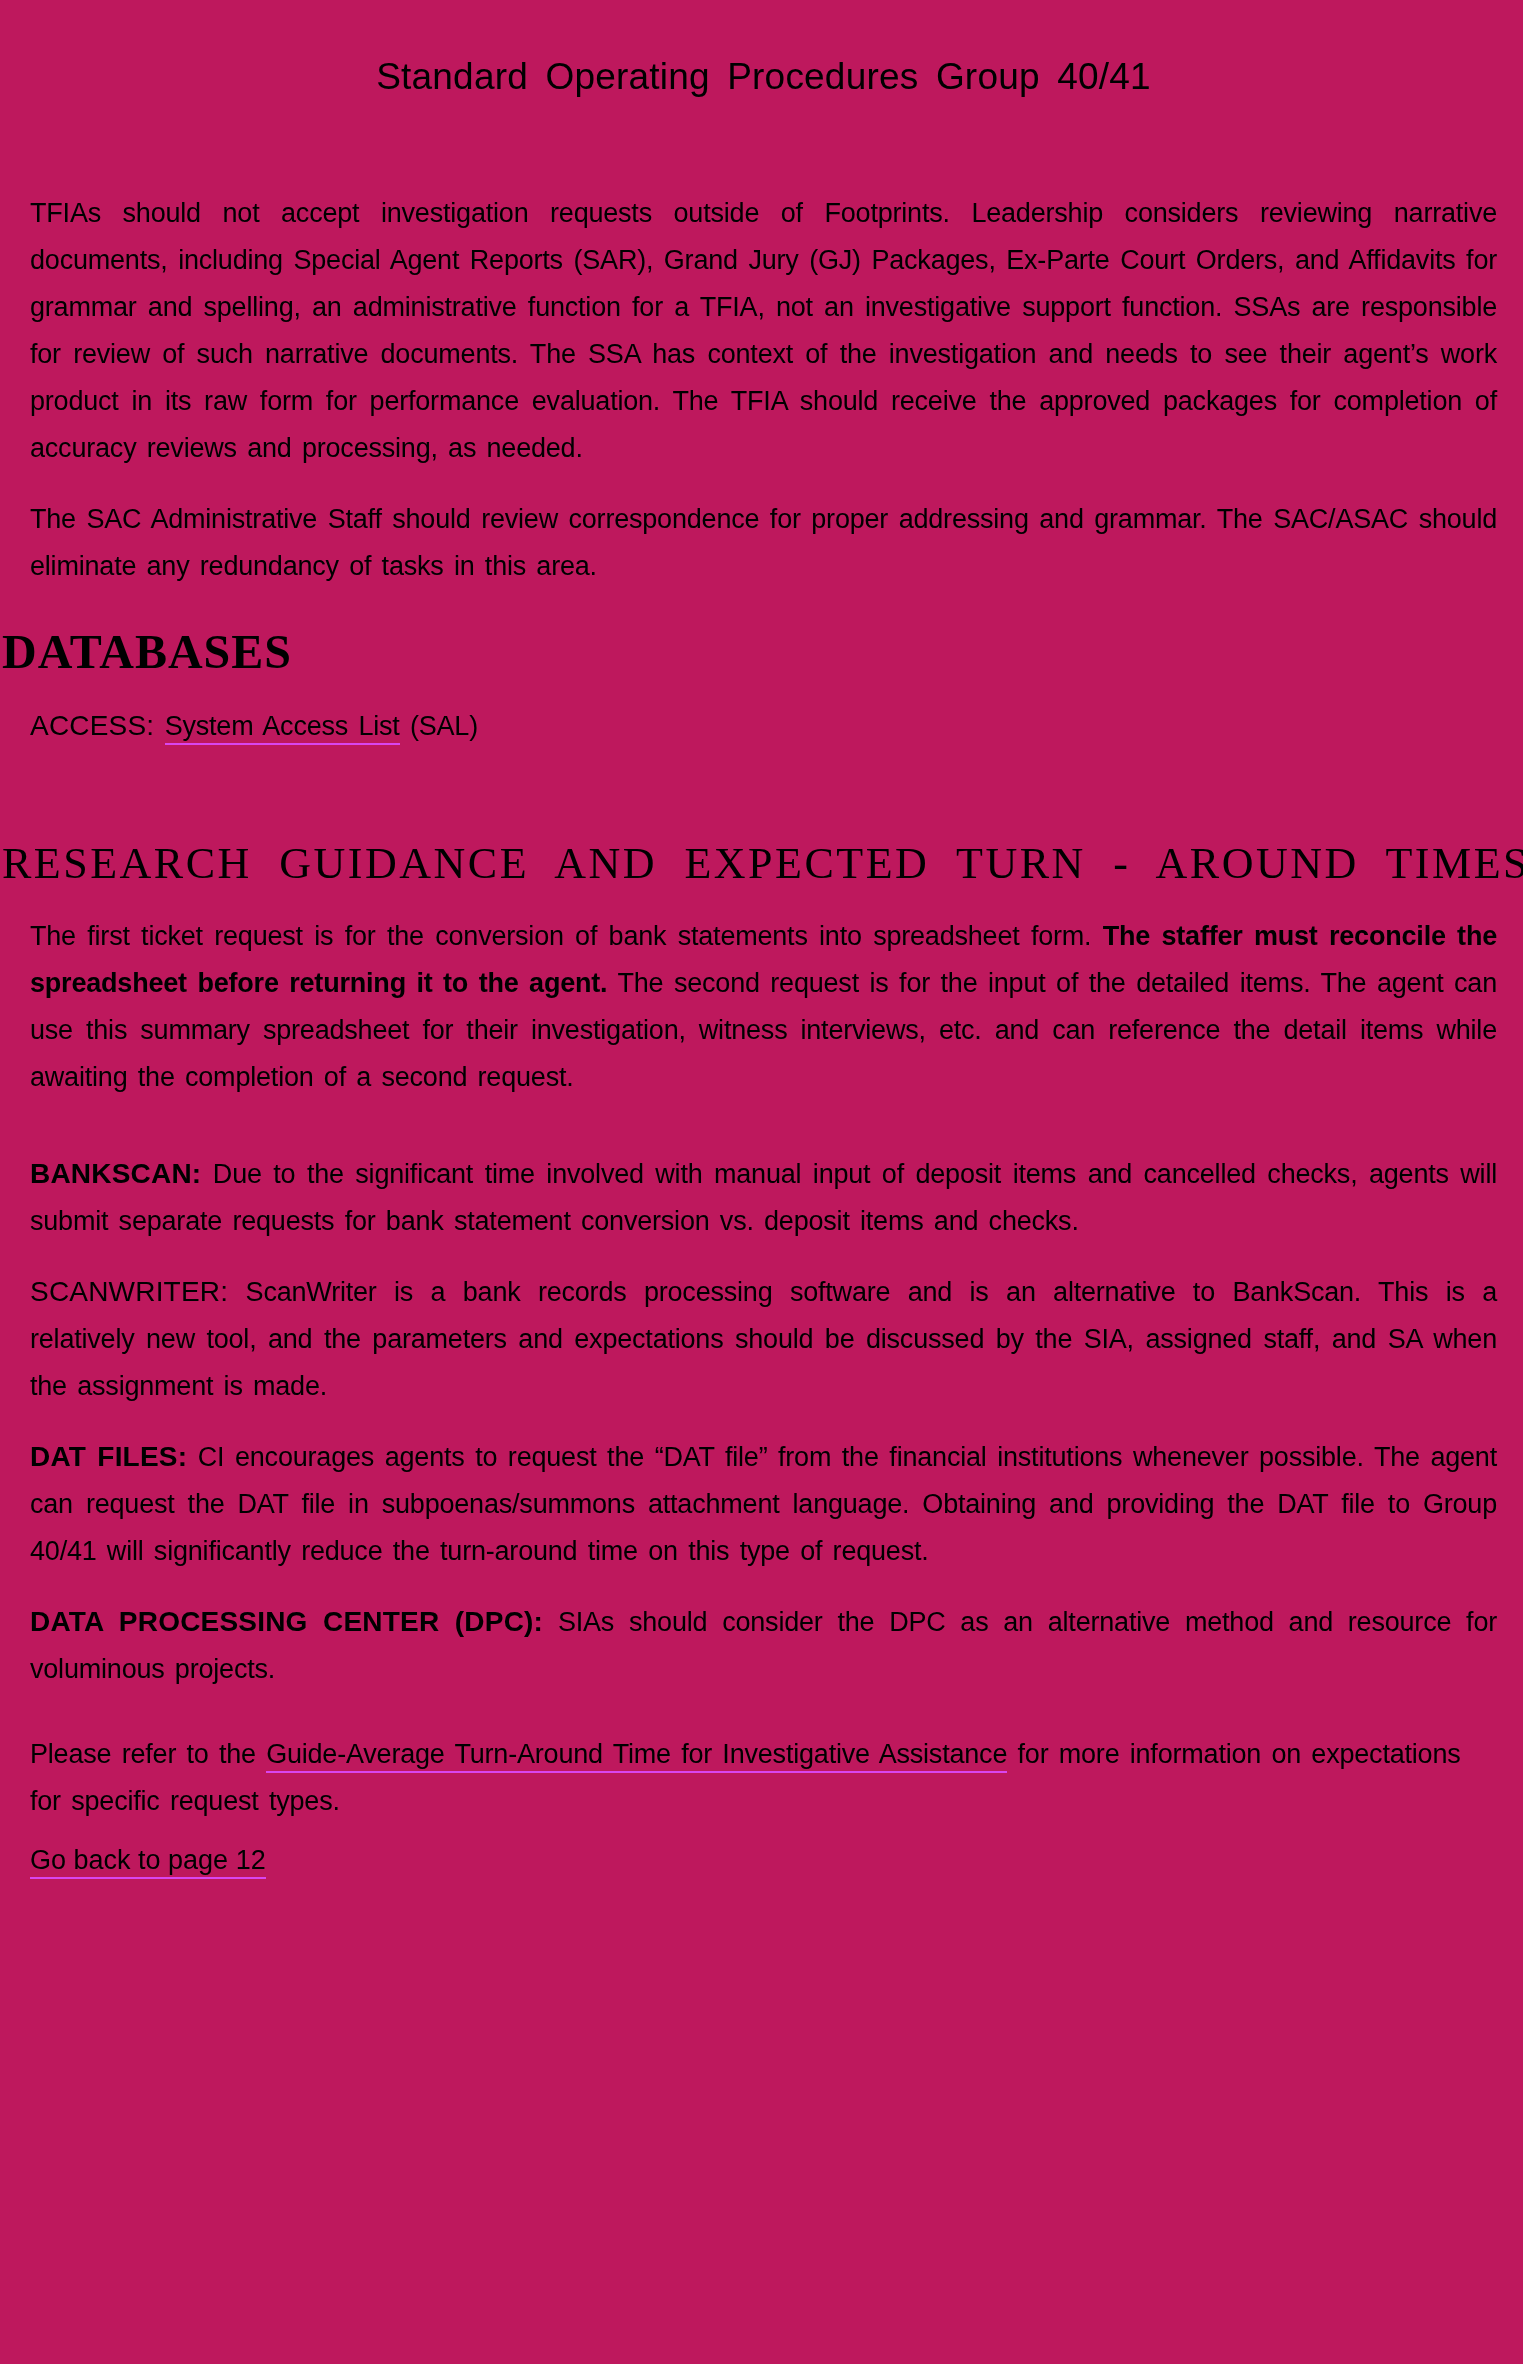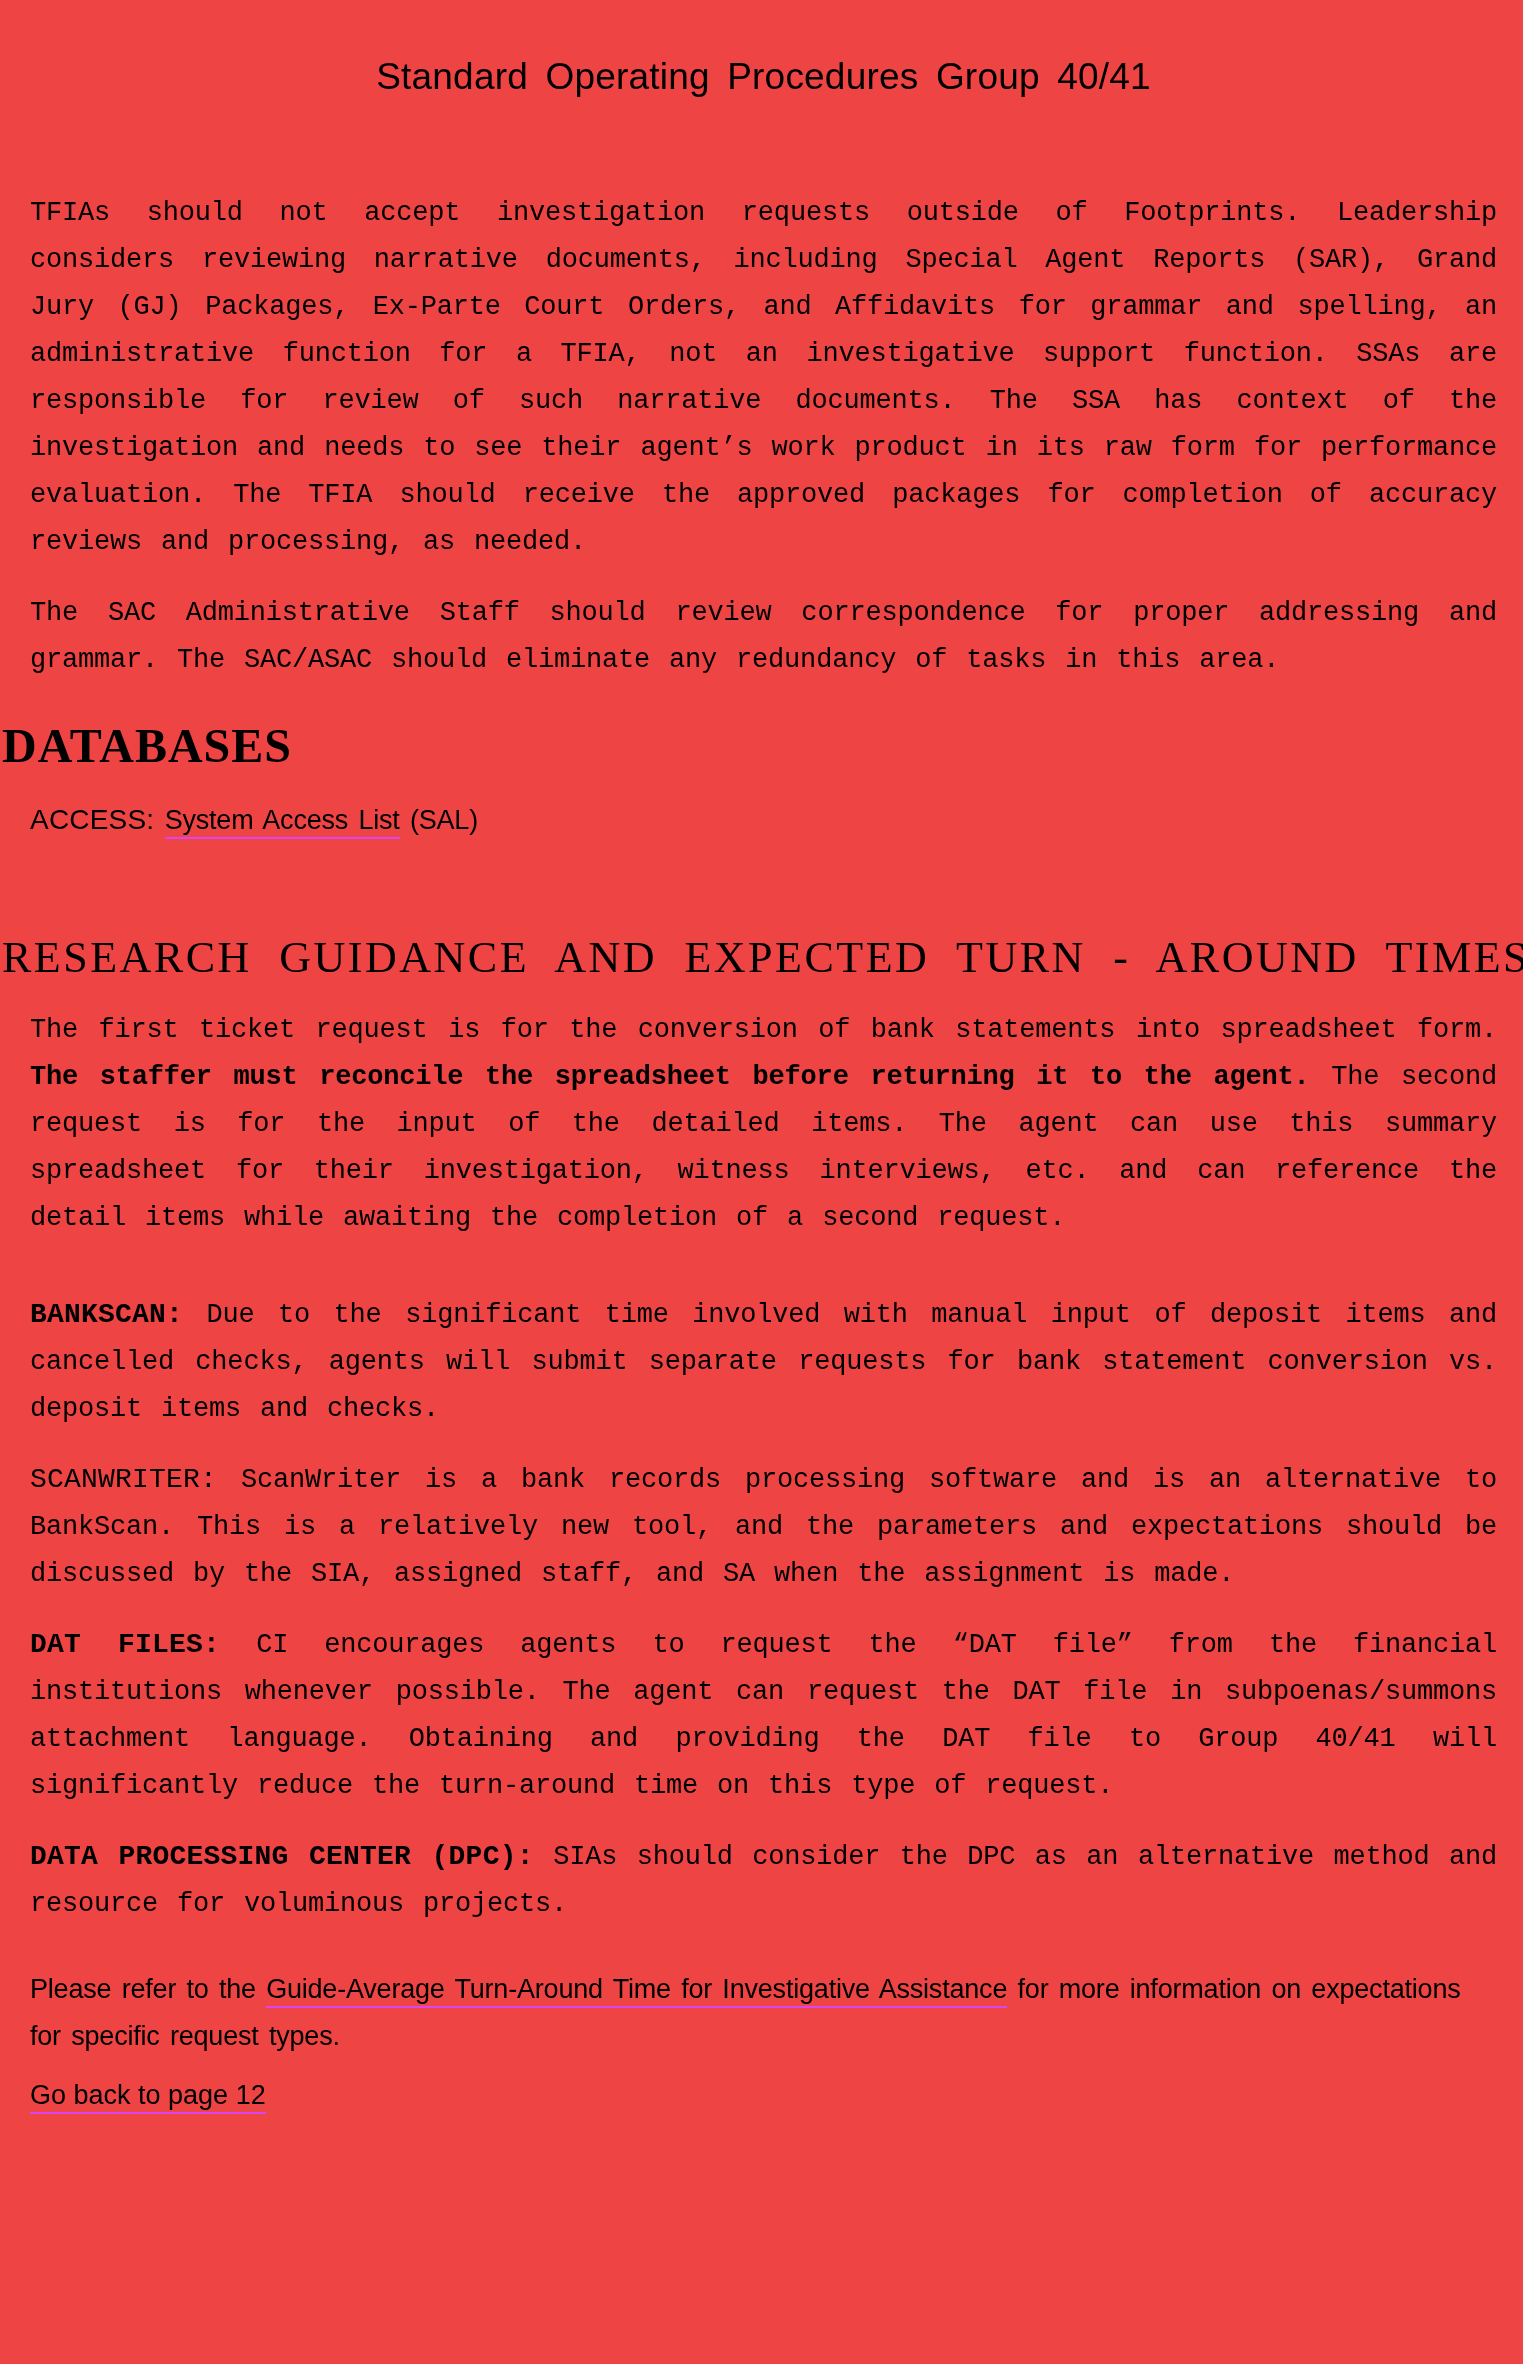--- a/index.html
+++ b/index.html
@@ -8,38 +8,38 @@
     font-family:"Liberation Sans", sans-serif;
     color:#000;
     width:1523px;
   }
   .page {
     width:1523px;
     height:2364px;
     position:relative;
     padding:0 26px 0 30px;
     overflow:hidden;
-    background:#ef4444;
+    background:#be185d;
   }
   .doc-title {
     font-family:"Liberation Sans", sans-serif;
     font-weight:400;
     font-size:37px;
     letter-spacing:0.2px;
     word-spacing:7px;
     text-align:center;
     padding-top:56px;
   }
   .body-p {
     font-size:27px;
     line-height:47px;
     word-spacing:3px;
     letter-spacing:-0.2px;
   }
-  .just { text-align:justify;font-family:Liberation Mono, monospace; }
+  .just { text-align:justify; }
   .mt-intro { margin-top:92px; }
   .mt-para  { margin-top:24px; }
   .h-databases {
     font-family:"Liberation Serif", serif;
     font-weight:700;
     font-size:48px;
     letter-spacing:1px;
     margin:34px 0 0 -28px;
   }
   .h-research {

